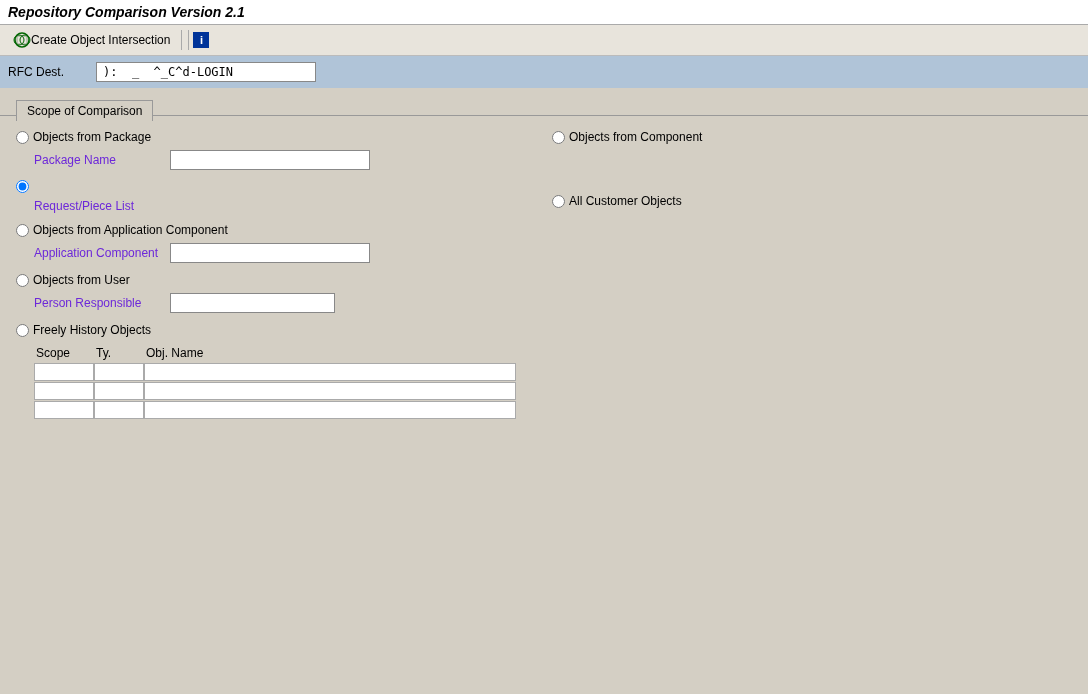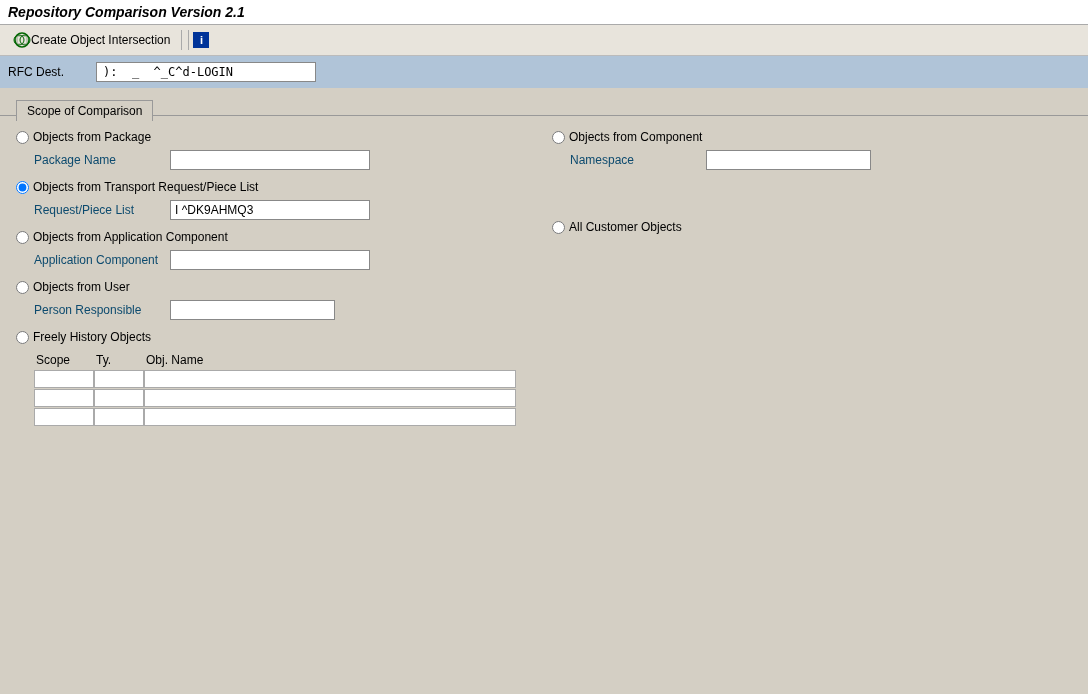--- a/index.html
+++ b/index.html
@@ -124,21 +124,21 @@
     .field-row {
       display: flex;
       align-items: center;
       gap: 6px;
       margin-left: 18px;
       margin-bottom: 4px;
     }
     .field-label {
       min-width: 130px;
       font-size: 12px;
-      color: #0c4a6e;
+      color: #6d28d9;
     }
     .field-input {
       background: #fff;
       border: 1px solid #888;
       padding: 2px 4px;
       font-size: 12px;
       min-width: 200px;
     }
     .field-input-sm {
       background: #fff;
@@ -260,25 +260,23 @@
           </div>
           <div class="field-row">
             <span class="field-label">Package Name</span>
             <input type="text" class="field-input" value="" style="">
           </div>
         </div>
 
         <div class="radio-group section-gap">
           <div class="radio-row">
             <input type="radio" name="scope" value="transport" checked="" style="">
-            <span>Objects from Transport Request/Piece List</span>
           </div>
           <div class="field-row">
             <span class="field-label">Request/Piece List</span>
-            <input type="text" class="field-input" value="I ^DK9AHMQ3" style="">
           </div>
         </div>
 
         <div class="radio-group section-gap">
           <div class="radio-row">
             <input type="radio" name="scope" value="app" style="">
             <span>Objects from Application Component</span>
           </div>
           <div class="field-row">
             <span class="field-label">Application Component</span>
@@ -328,24 +326,20 @@
 
       </div>
 
       <div class="right-col">
 
         <div class="radio-group section-gap">
           <div class="radio-row">
             <input type="radio" name="scope" value="namespace" style="">
             <span>Objects from Component</span>
           </div>
-          <div class="field-row">
-            <span class="field-label">Namespace</span>
-            <input type="text" class="field-input-ns" value="" style="">
-          </div>
         </div>
 
         <div style="height: 40px;"></div>
 
         <div class="radio-group section-gap">
           <div class="radio-row">
             <input type="radio" name="scope" value="all_customer" style="">
             <span>All Customer Objects</span>
           </div>
         </div>

